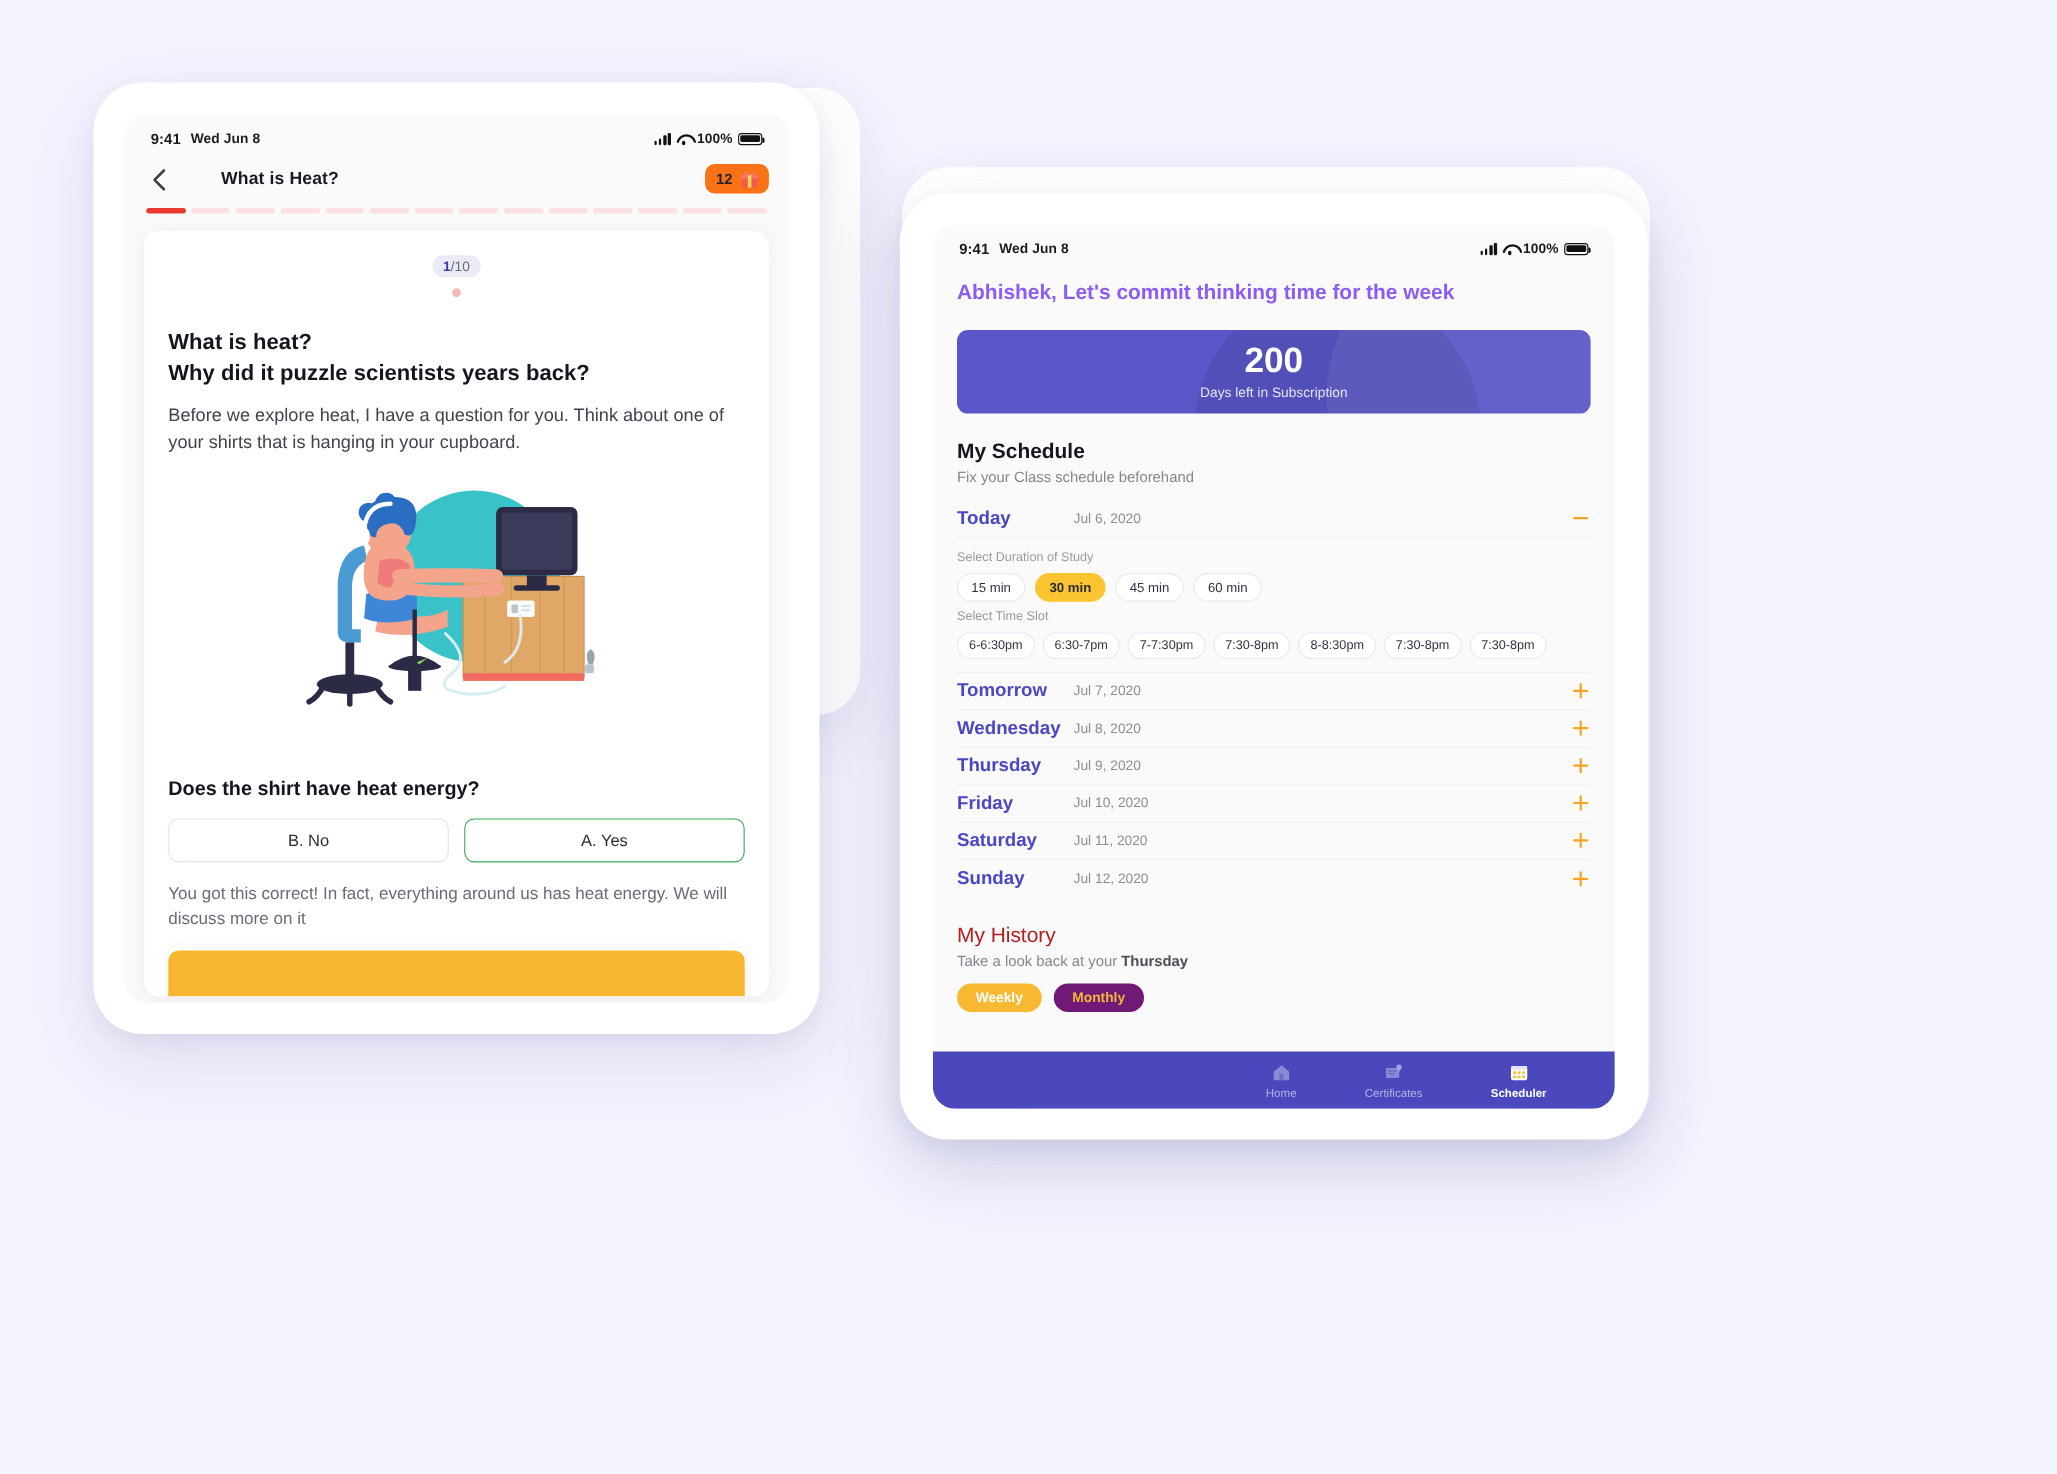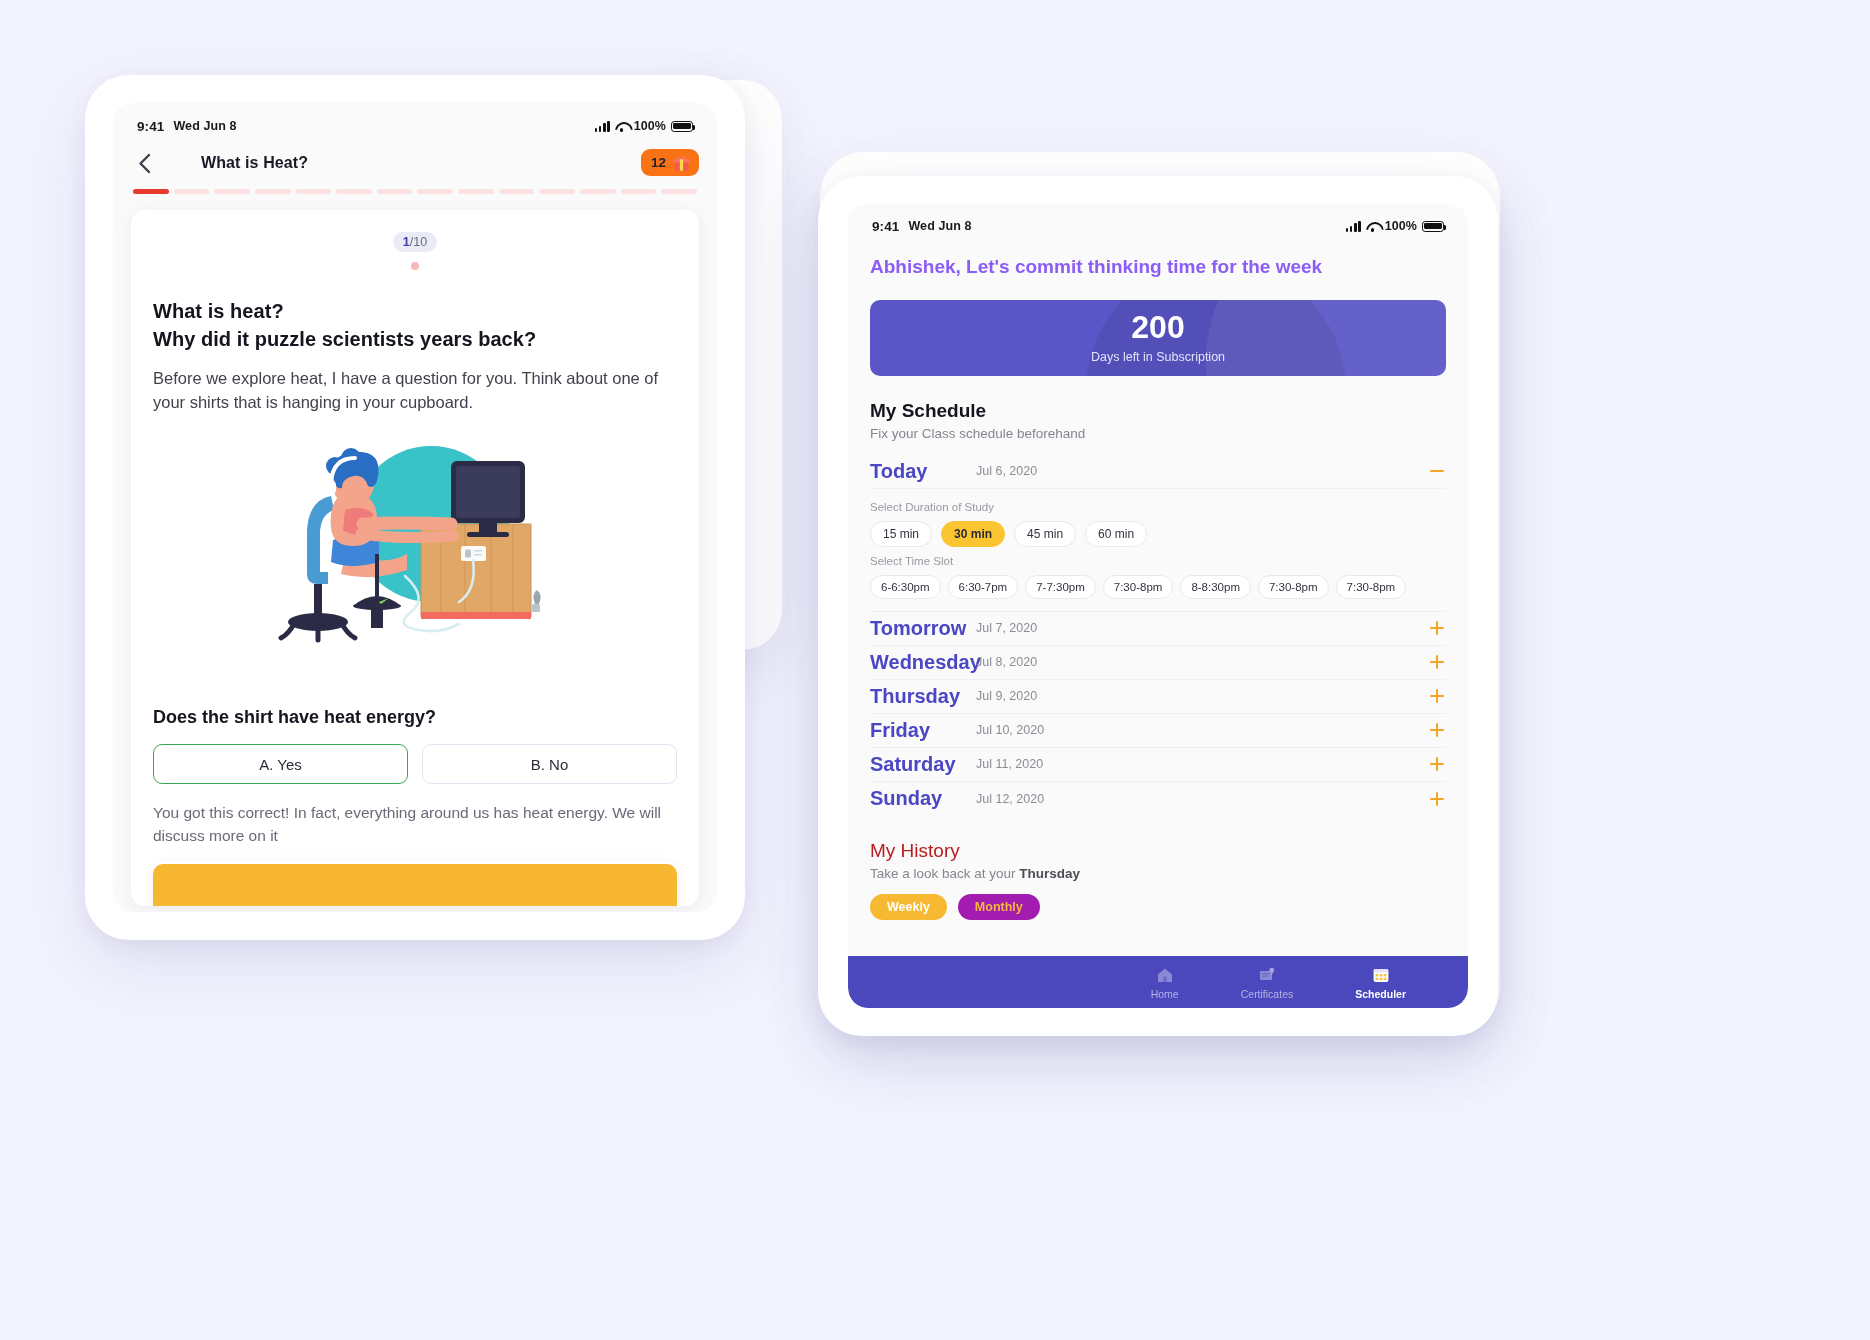--- a/index.html
+++ b/index.html
@@ -180,21 +180,21 @@
 
   .sec-title { margin: 24px 22px 0 22px; font-size: 19px; font-weight: 700; color: #15151f; }
   .sec-sub { margin: 4px 22px 0 22px; font-size: 13.5px; color: #85858f; }
 
   .sched { margin: 14px 22px 0 22px; }
   .day-row {
     display: flex; align-items: center; height: 34px;
     border-bottom: 1px solid #eeeef5; position: relative;
   }
   .day-row:last-child { border-bottom: none; }
-  .day-name { width: 106px; font-size: 20px; font-weight: 700; color: #4a46c4; }
+  .day-name { width: 106px; font-size: 17px; font-weight: 700; color: #4a46c4; }
   .day-date { font-size: 12.5px; color: #8c8c96; }
   .row-act {
     position: absolute; right: 0; top: 50%; transform: translateY(-50%);
     width: 18px; height: 18px; display:flex; align-items:center; justify-content:center;
     cursor: pointer;
   }
   .plus, .minus { position: relative; width: 14px; height: 14px; display:block; }
   .plus::before, .plus::after, .minus::before {
     content:""; position: absolute; background: #f4a623; border-radius: 2px;
   }
@@ -216,21 +216,21 @@
 
   .hist-title { margin: 24px 22px 0 22px; font-size: 19px; font-weight: 400; color: #b91c1c; }
   .hist-sub { margin: 4px 22px 0 22px; font-size: 13.5px; color: #85858f; }
   .hist-sub b { color: #4d4d58; font-weight: 700; }
   .pill-row { display: flex; gap: 11px; margin: 13px 22px 0 22px; }
   .pill {
     border-radius: 14px; padding: 6px 17px; font-size: 12.5px; font-weight: 700;
     cursor: pointer;
   }
   .pill.on { background: #f8b932; color: #fff; }
-  .pill.off { background: #a21caf; color: #f5b73c; }
+  .pill.off { background: #701a75; color: #f5b73c; }
 
   .tabbar {
     position: absolute; left: 0; right: 0; bottom: 0; height: 52px;
     background: #4b48bd; display: flex; align-items: center; justify-content: flex-end;
     gap: 62px; padding-right: 62px; border-radius: 0 0 20px 20px;
   }
   .tab { display: flex; flex-direction: column; align-items: center; gap: 3px; cursor: pointer; }
   .tab .tlabel { font-size: 10.5px; color: #b5b3e4; }
   .tab.active .tlabel { color: #ffffff; font-weight: 700; }
   .ticon { width: 20px; height: 20px; display:block; }
@@ -374,22 +374,22 @@
             <path d="M238 124 q4 30 -14 42" stroke="#d8edf0" stroke-width="2.6" fill="none" stroke-linecap="round"></path>
 
             <path d="M300 168 q-4 -10 2 -14 q6 4 2 14Z" fill="#9aa5ad"></path>
             <rect x="297" y="168" width="8" height="8" rx="1.5" fill="#b9c4cc"></rect>
           </svg>
         </div>
 
         <div class="q-prompt">Does the shirt have heat energy?</div>
 
         <div class="opt-row">
+          <div class="opt">B. No</div>
           <div class="opt correct">A. Yes</div>
-          <div class="opt">B. No</div>
         </div>
 
         <div class="feedback">You got this correct! In fact, everything around us has heat  energy. We will discuss more on it</div>
 
         <div class="result-card">
           <div class="res-bar">
             <div class="a" style="width:60%"></div>
             <div class="b" style="width:40%"></div>
           </div>
           <div class="res-labels">

